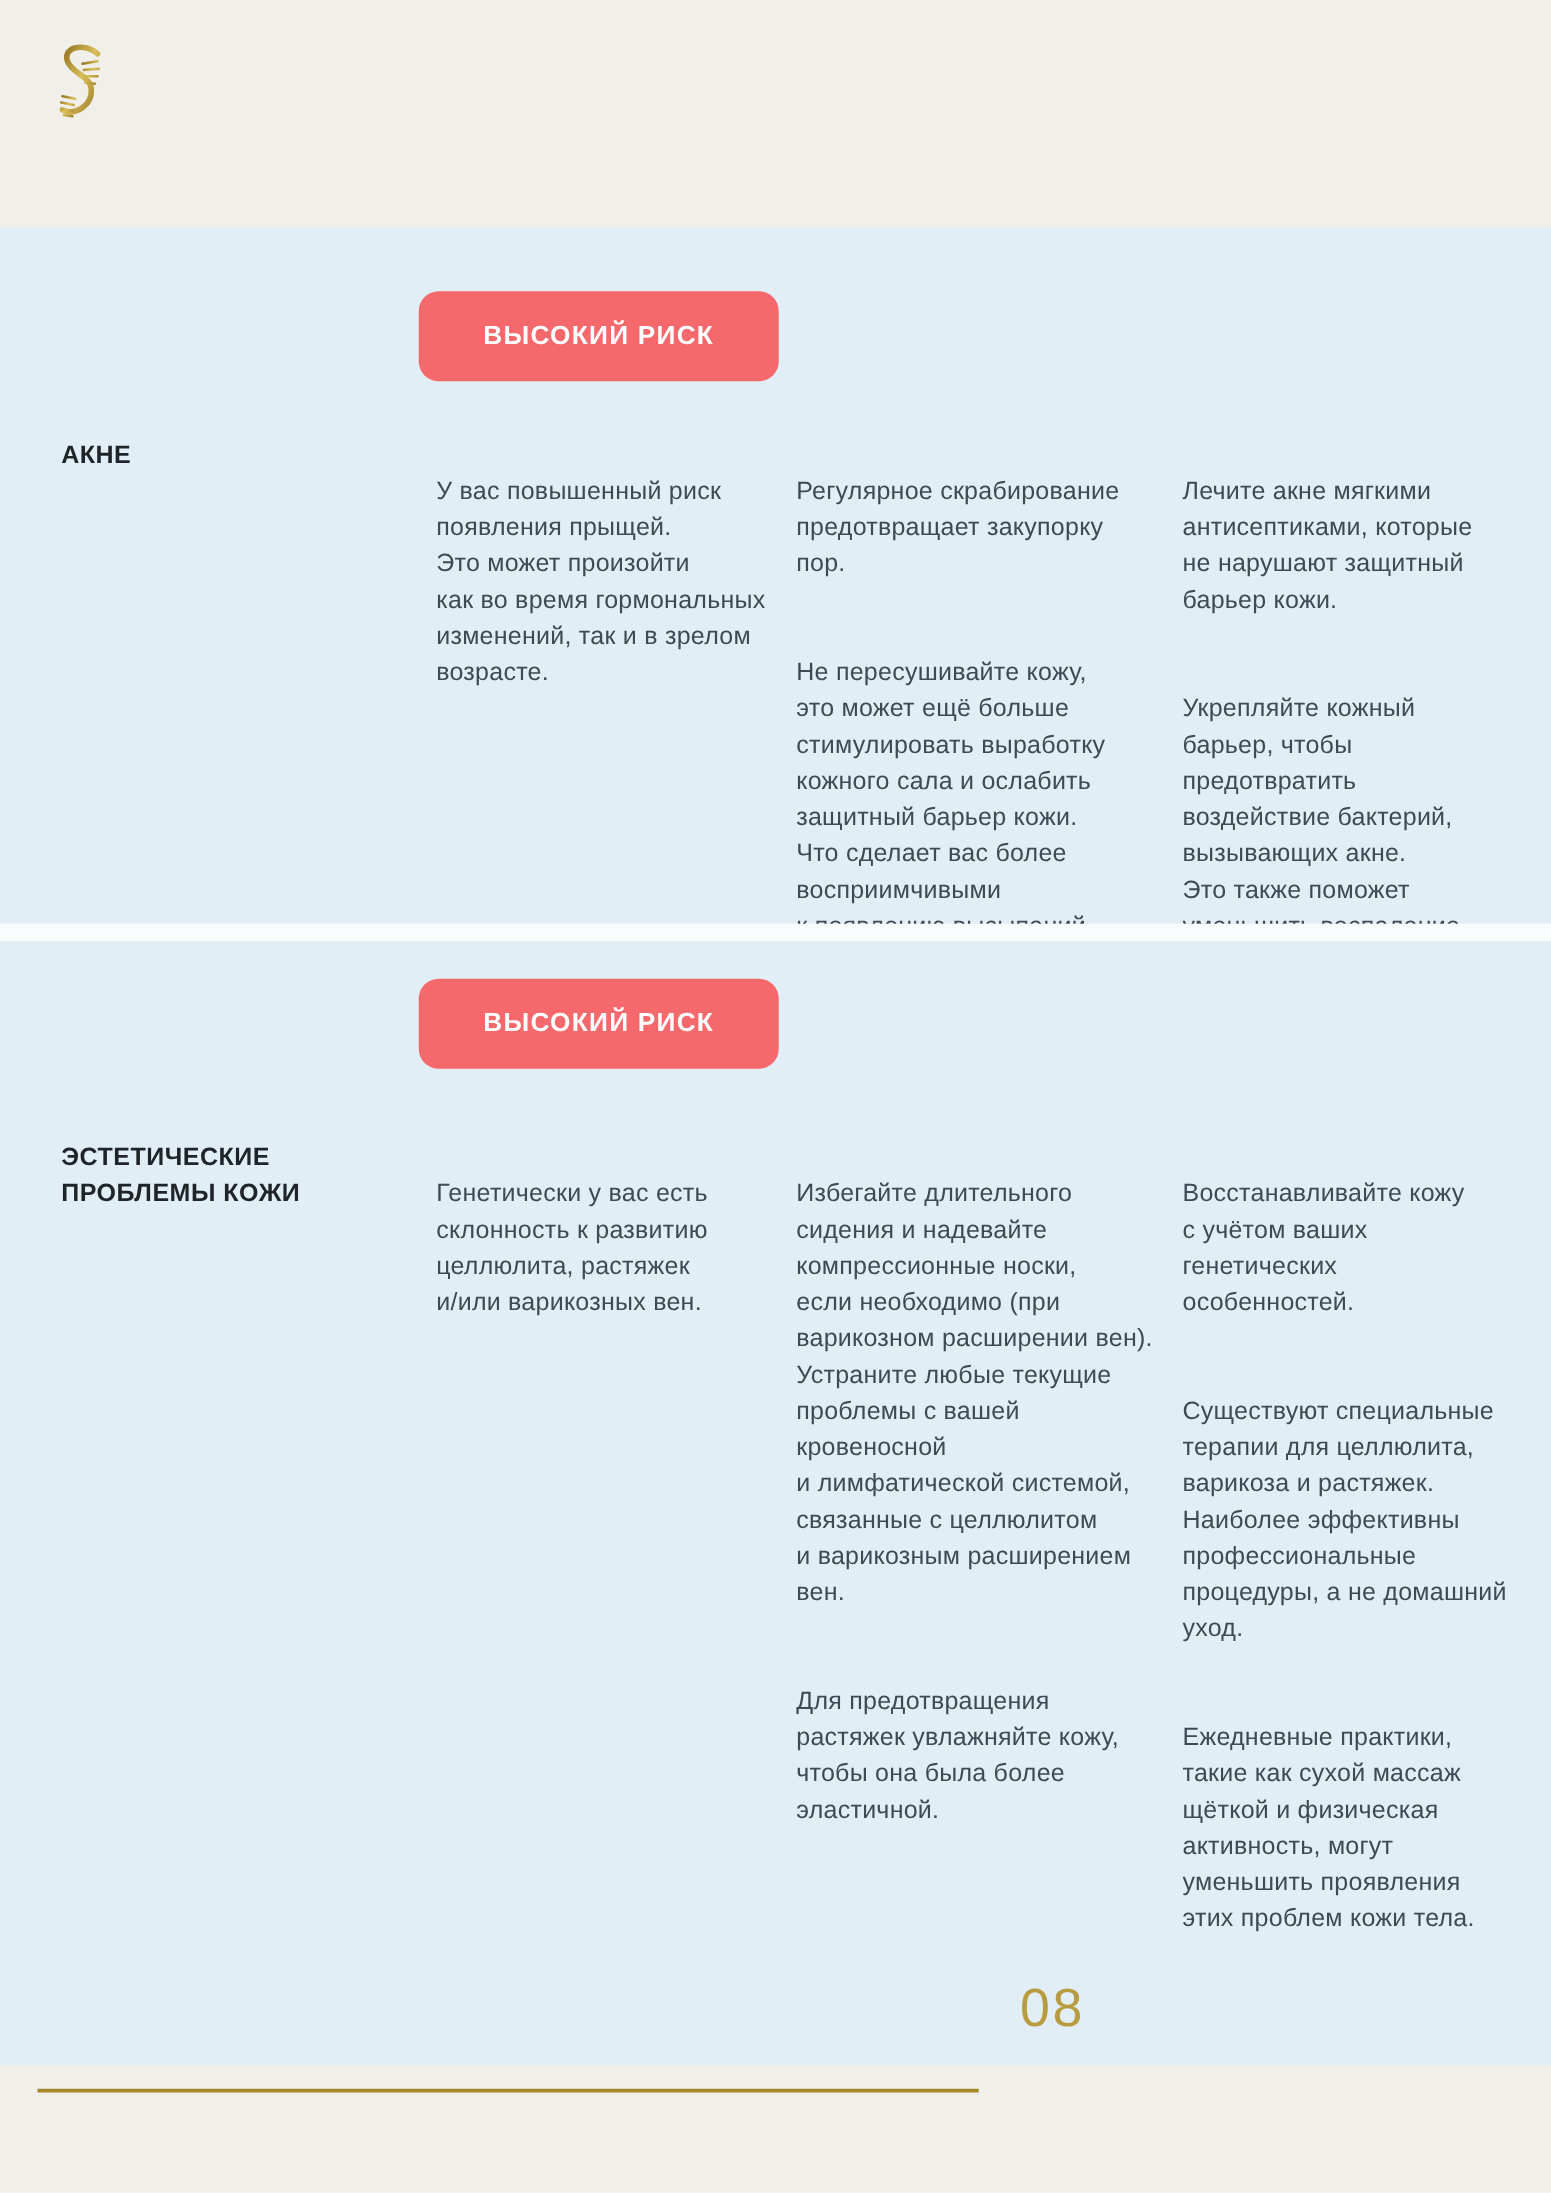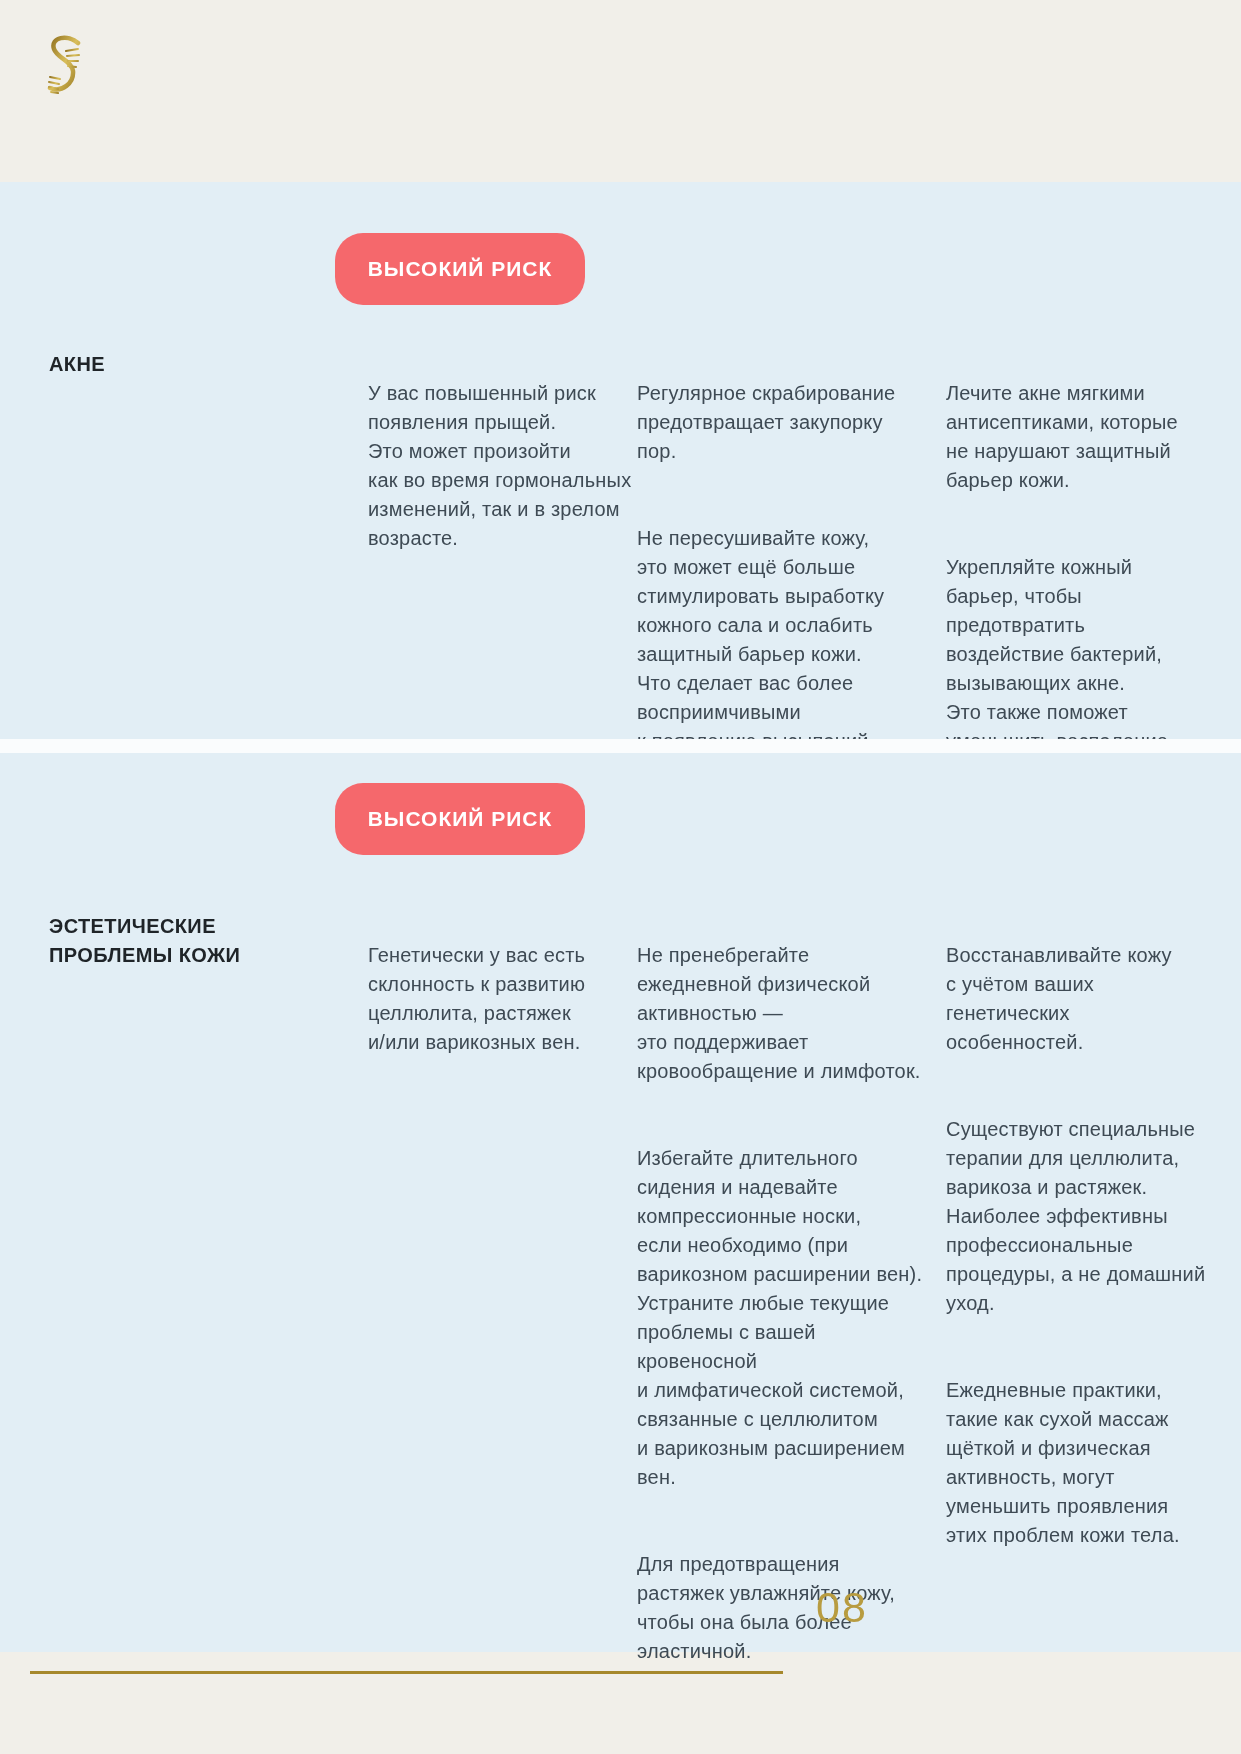--- a/index.html
+++ b/index.html
@@ -19,31 +19,31 @@
     font-weight:700;font-size:23px;letter-spacing:1px;color:#20252B;
   }
   .hc1{left:49px;} .hc2{left:349px;} .hc3{left:637px;} .hc4{left:946px;}
   
   .panel{position:absolute;left:0;width:1241px;background:#E2EEF5;}
   .panel1{top:182px;height:557px;}
   .section-gap{position:absolute;left:0;top:739px;width:1241px;height:14px;background:#FAFCFD;}
   .panel2{top:753px;height:899px;}
   
   .risk-badge{
-    position:absolute;left:335px;width:250px;height:72px;
-    background:#F5686C;border-radius:28px;
+    position:absolute;left:335px;width:288px;height:72px;
+    background:#F5686C;border-radius:16px;
     display:flex;align-items:center;justify-content:center;
     color:#FFFFFF;font-weight:700;font-size:21px;letter-spacing:1px;
   }
   .panel1 .risk-badge{top:51px;}
   .panel2 .risk-badge{top:30px;}
   
   .col{position:absolute;font-size:20px;line-height:29px;color:#3E4A54;letter-spacing:.2px;white-space:pre-line;}
   .col-problem{left:49px;width:270px;font-weight:700;font-size:20px;color:#1F2428;letter-spacing:.4px;}
-  .col-risk{left:368px;width:272px;}
+  .col-risk{left:349px;width:272px;}
   .col-prevention{left:637px;width:300px;}
   .col-recovery{left:946px;width:288px;}
   .panel1 .col{top:168px;}
   .panel2 .col{top:147px;margin-top:12px;}
   .para + .para{margin-top:29px;}
   
   .footer-line{position:absolute;left:30px;top:1671px;width:753px;height:3px;background:#A6882C;}
   .page-number{
     position:absolute;left:816px;top:1583px;
     font-size:43px;font-weight:400;letter-spacing:2px;color:#B89C40;
@@ -120,25 +120,20 @@
     <div class="risk-badge">ВЫСОКИЙ РИСК</div>
     <div class="col col-problem">ЭСТЕТИЧЕСКИЕ
 ПРОБЛЕМЫ КОЖИ</div>
     <div class="col col-risk">
       <div class="para">Генетически у вас есть
 склонность к развитию
 целлюлита, растяжек
 и/или варикозных вен.</div>
     </div>
     <div class="col col-prevention">
-      <div class="para">Не пренебрегайте
-ежедневной физической
-активностью —
-это поддерживает
-кровообращение и лимфоток.</div>
       <div class="para">Избегайте длительного
 сидения и надевайте
 компрессионные носки,
 если необходимо (при
 варикозном расширении вен).
 Устраните любые текущие
 проблемы с вашей
 кровеносной
 и лимфатической системой,
 связанные с целлюлитом

